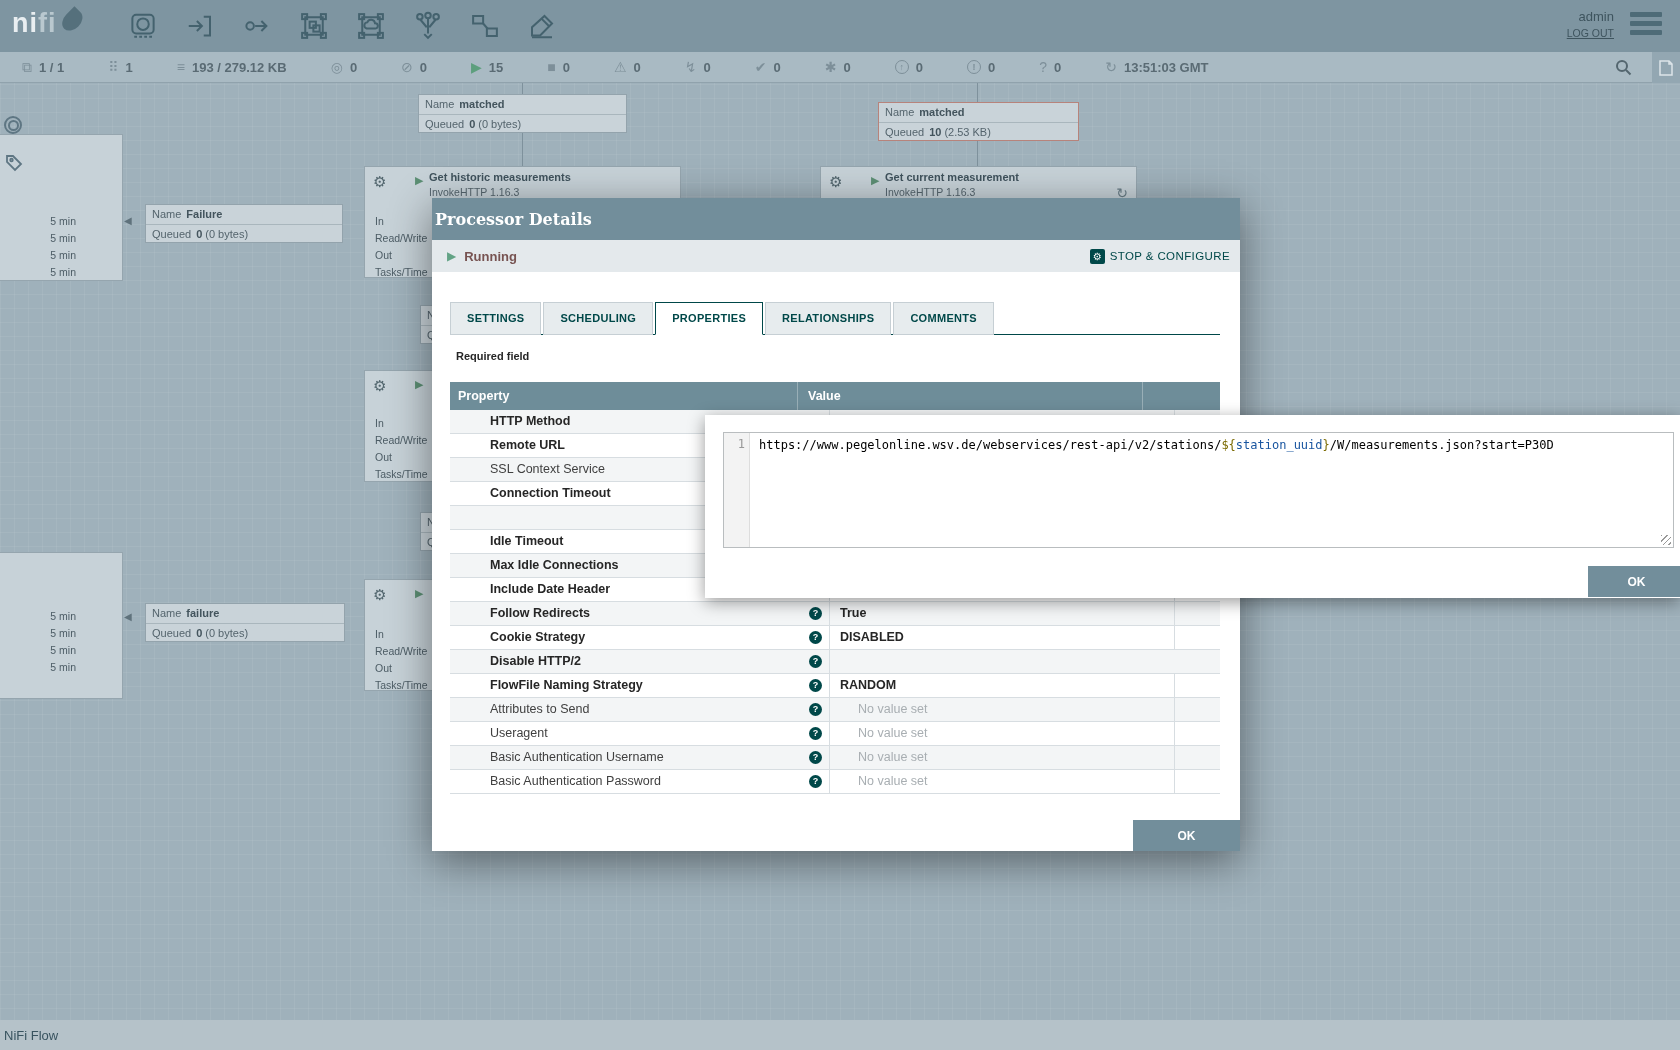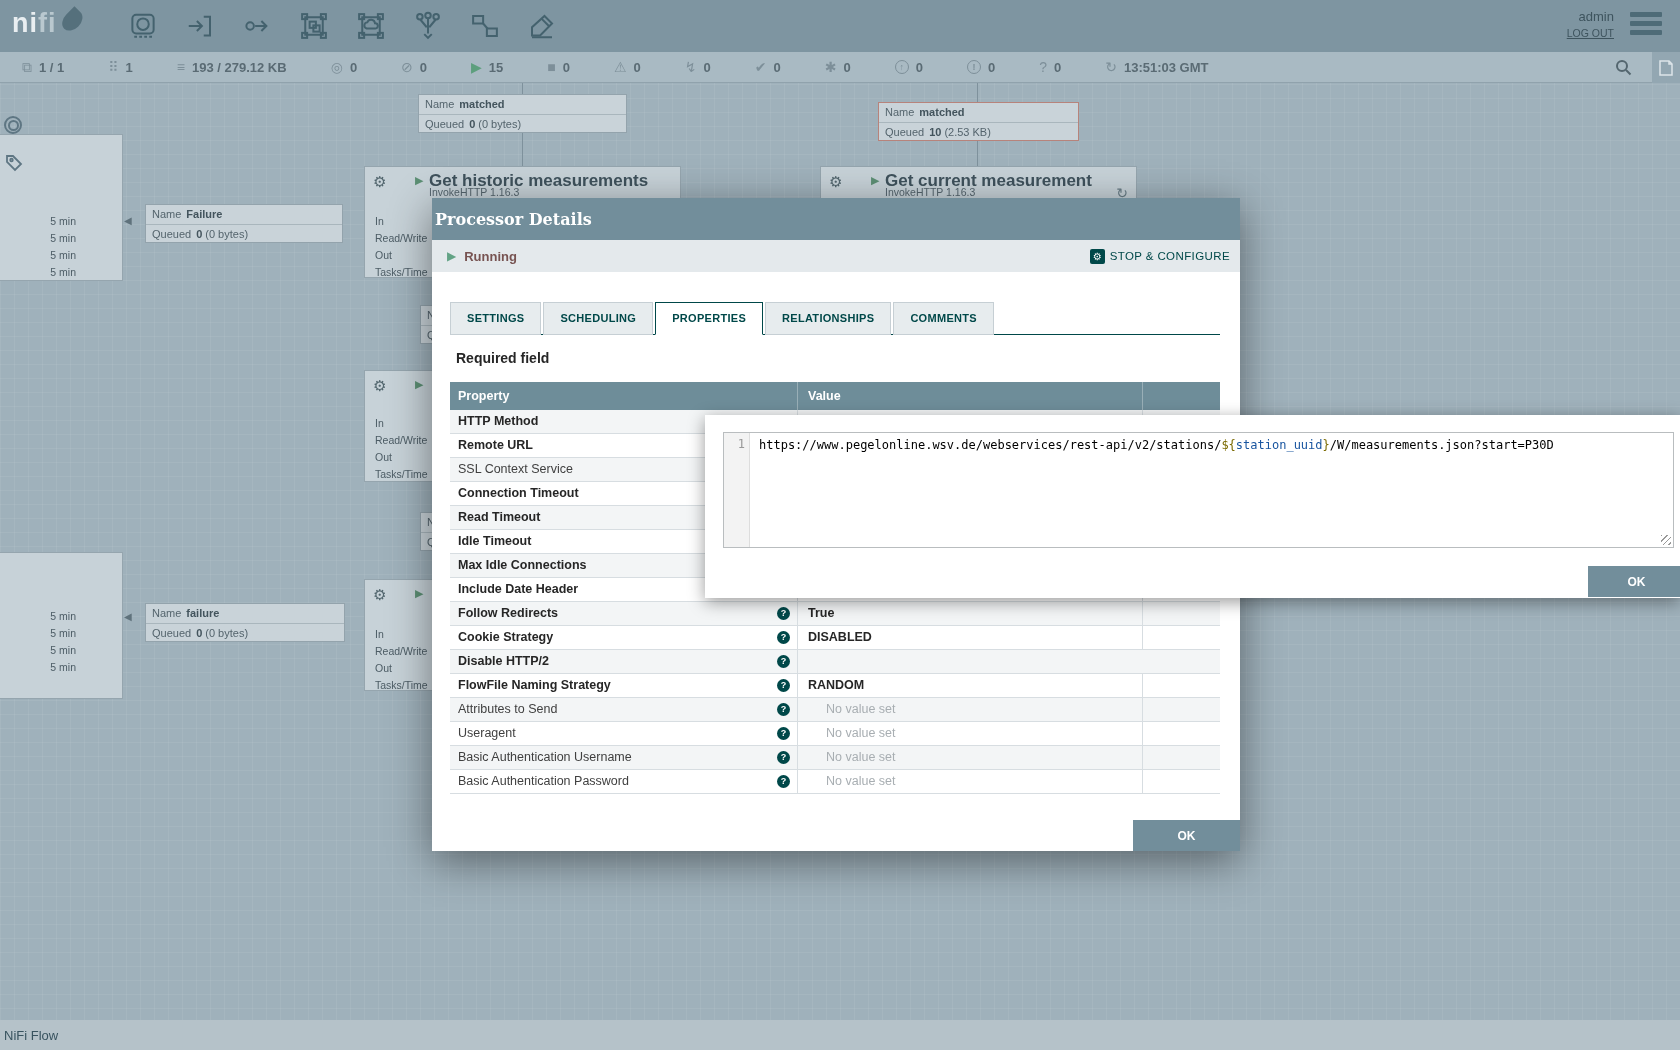--- a/index.html
+++ b/index.html
@@ -49,21 +49,21 @@
   .conn-label.red { border:1px solid #b7837b; }
   .cl-row { height:19px; line-height:18px; padding-left:6px; white-space:nowrap; overflow:hidden; }
   .cl-row + .cl-row { border-top:1px solid #a9b6bd; }
   .cl-name-label { margin-right:5px; }
   .cl-val { font-weight:bold; color:#43545d; }
   .cl-size { margin-left:3px; }
 
   .proc { position:absolute; background:#c7d2d8; border:1px solid #95a5ae; overflow:hidden; }
   .proc-ico { position:absolute; left:8px; top:6px; font-size:15px; color:#53676f; }
   .proc-play { position:absolute; left:50px; top:7px; font-size:11px; color:#5c8f74; }
-  .proc-title { position:absolute; left:64px; top:4px; font-size:17px; font-weight:bold; color:#3f525c; white-space:nowrap; }
+  .proc-title { position:absolute; left:64px; top:4px; font-size:11px; font-weight:bold; color:#3f525c; white-space:nowrap; }
   .proc-type { position:absolute; left:64px; top:19px; font-size:10.5px; color:#55656e; white-space:nowrap; }
   .proc-stats { position:absolute; left:0; width:100%; }
   .proc-stat-row { height:17px; line-height:17px; padding-left:10px; font-size:10.5px; color:#4c5c65; }
   .lp-stats { position:absolute; }
   .lp-row { height:17px; line-height:17px; text-align:right; font-size:10.5px; color:#4c5c65; }
   .conn-arrow { position:absolute; font-size:10px; color:#5f727c; }
   .vline { position:absolute; width:1px; background:#7e919c; }
   .float-ico { position:absolute; color:#5e7683; }
   .ring { width:18px; height:18px; border:2px solid #5e7683; border-radius:50%;
           display:flex; align-items:center; justify-content:center; }
@@ -88,35 +88,35 @@
                  display:flex; align-items:center; justify-content:center; }
   .stopcfg-label { font-size:11.5px; font-weight:normal; color:#004849; letter-spacing:0.4px; }
 
   .tabs { position:absolute; left:18px; top:104px; display:flex; z-index:3; }
   .tab { height:33px; line-height:31px; padding:0 16px; margin-right:2px; background:#e7ecee;
          border:1px solid #c6cfd4; font-size:11px; font-weight:bold; color:#004849;
          letter-spacing:0.3px; cursor:pointer; }
   .tab.active { background:#fff; border:1px solid #004849; border-bottom:1px solid #fff; position:relative; z-index:4; }
   .tab-underline { position:absolute; left:18px; top:136px; width:770px; height:1px; background:#004849; z-index:2; }
 
-  .required-note { position:absolute; left:18px; top:152px; font-size:14px; font-weight:bold; color:#262626;padding-left:6px; }
+  .required-note { position:absolute; left:18px; top:152px; font-size:11px; font-weight:bold; color:#262626;padding-left:6px; }
 
   .ptable { position:absolute; left:18px; top:184px; width:770px; }
   .pt-header { display:flex; height:28px; background:#6e8d99; color:#fff; font-size:12.5px; font-weight:bold;
                align-items:center; }
   .pt-header .hc-prop { width:348px; padding-left:8px; border-right:1px solid rgba(255,255,255,0.3); height:100%;
                         display:flex; align-items:center; }
   .pt-header .hc-val { width:345px; padding-left:10px; border-right:1px solid rgba(255,255,255,0.3); height:100%;
                        display:flex; align-items:center; }
   .pt-header .hc-fill { flex:1; }
   .trow { display:flex; height:24px; line-height:23px; border-bottom:1px solid #d7dde1; font-size:12.5px; }
   .trow:nth-child(odd) { background:#fff; }
   .trow:nth-child(even) { background:#f3f5f6; }
   .cell-p { width:348px; padding-left:8px; border-right:1px solid #d7dde1; position:relative;
-            white-space:nowrap; overflow:hidden; color:#404040; }
+            white-space:nowrap; overflow:hidden; color:#404040;margin-left:32px; }
   .req .pname { font-weight:bold; color:#262626; }
   .help { position:absolute; right:7px; top:5px; width:13px; height:13px; background:#004849; color:#fff;
           border-radius:50%; font-size:9px; font-weight:bold; text-align:center; line-height:13px; cursor:pointer; }
   .cell-v { width:345px; padding-left:10px; border-right:1px solid #d7dde1; white-space:nowrap; overflow:hidden; }
   .cell-v .val-set { font-weight:bold; color:#262626;margin-top:45px; }
   .cell-v .val-unset { color:#a8aeb2;margin-left:18px; }
   .cell-f { flex:1; }
 
   .dlg-ok { position:absolute; right:0; bottom:0; width:107px; height:31px; background:#728e9b; color:#fff;
             font-size:12px; font-weight:bold; border:none; cursor:pointer; }
@@ -446,21 +446,20 @@
           <div class="cell-p"><span class="pname">SSL Context Service</span><span class="help">?</span></div>
           <div class="cell-v"><span></span></div>
           <div class="cell-f"></div>
         </div>
       <div class="trow req">
           <div class="cell-p"><span class="pname">Connection Timeout</span><span class="help">?</span></div>
           <div class="cell-v"><span class="val-set"></span></div>
           <div class="cell-f"></div>
         </div>
       <div class="trow req">
-          <div class="cell-p"><span class="pname">Read Timeout</span><span class="help">?</span></div>
           <div class="cell-v"><span class="val-set"></span></div>
           <div class="cell-f"></div>
         </div>
       <div class="trow req">
           <div class="cell-p"><span class="pname">Idle Timeout</span><span class="help">?</span></div>
           <div class="cell-v"><span class="val-set"></span></div>
           <div class="cell-f"></div>
         </div>
       <div class="trow req">
           <div class="cell-p"><span class="pname">Max Idle Connections</span><span class="help">?</span></div>

